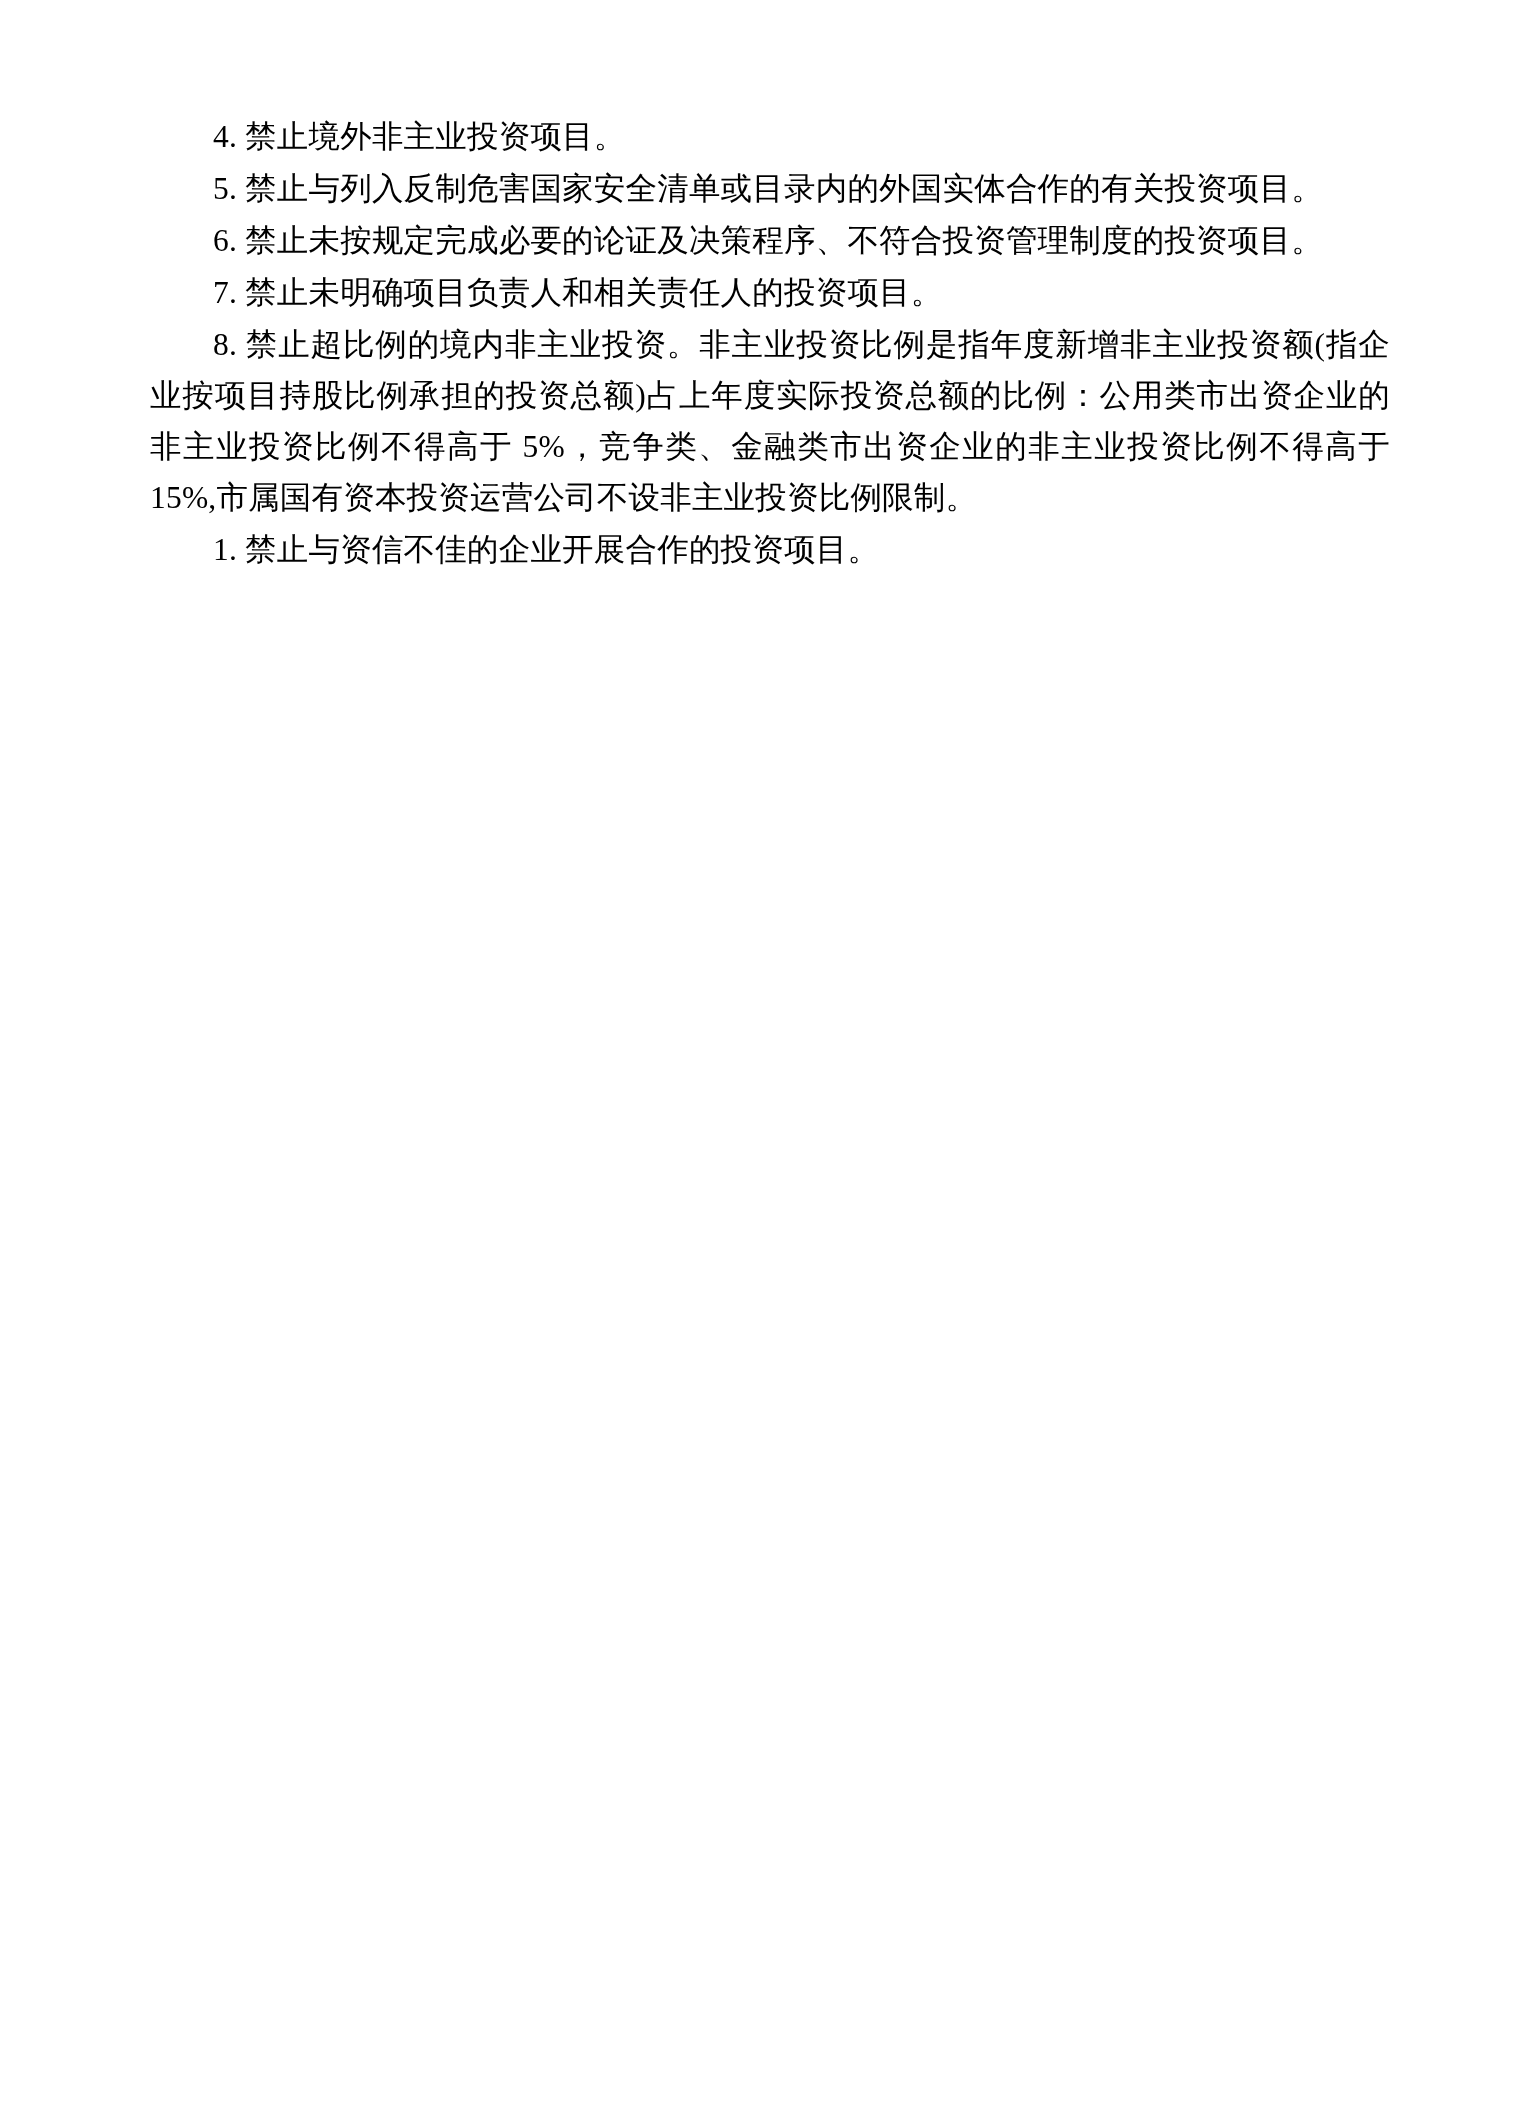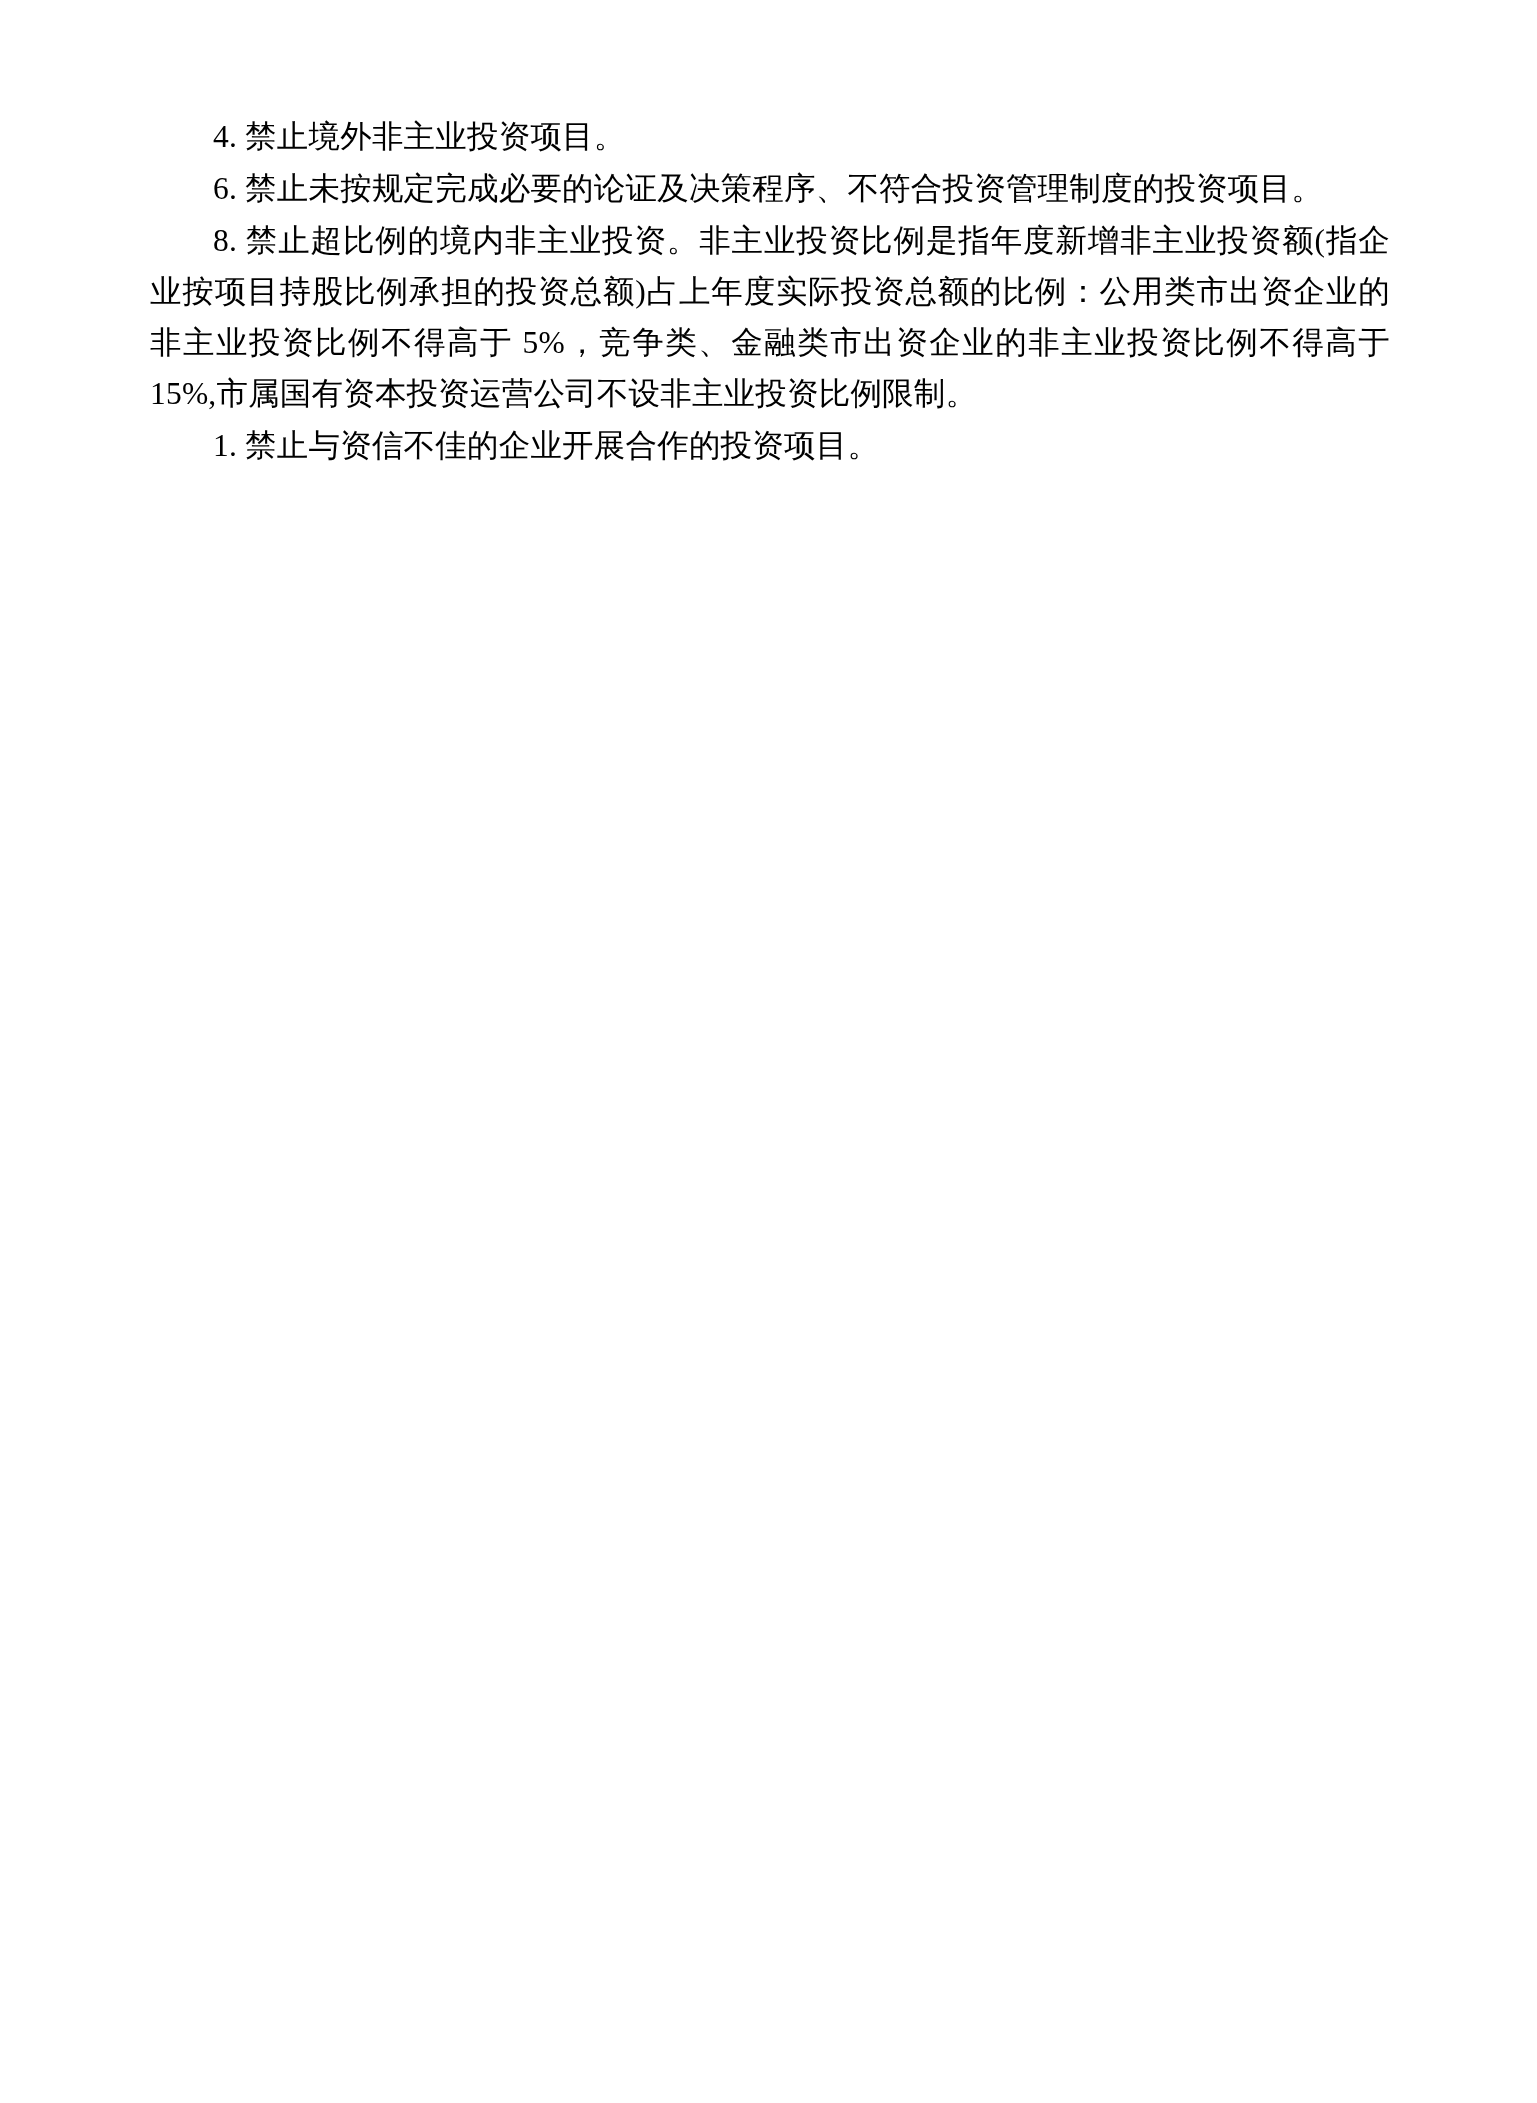--- a/index.html
+++ b/index.html
@@ -34,17 +34,19 @@
     letter-spacing: 0.2px;
     white-space: pre-wrap;
   }
 </style>
 </head>
 <body>
 
 <div class="page">
   <div class="doc-body">
     <p class="para">4. 禁止境外非主业投资项目。</p>
+    <p class="para">5. 禁止与列入反制危害国家安全清单或目录内的外国实体合作的有关投资项目。</p>
     <p class="para">6. 禁止未按规定完成必要的论证及决策程序、不符合投资管理制度的投资项目。</p>
+    <p class="para">7. 禁止未明确项目负责人和相关责任人的投资项目。</p>
     <p class="para">8. 禁止超比例的境内非主业投资。非主业投资比例是指年度新增非主业投资额(指企业按项目持股比例承担的投资总额)占上年度实际投资总额的比例：公用类市出资企业的非主业投资比例不得高于 5%，竞争类、金融类市出资企业的非主业投资比例不得高于 15%,市属国有资本投资运营公司不设非主业投资比例限制。</p>
     <p class="para">1. 禁止与资信不佳的企业开展合作的投资项目。</p>
   </div>
 </div>
 
 </body></html>

